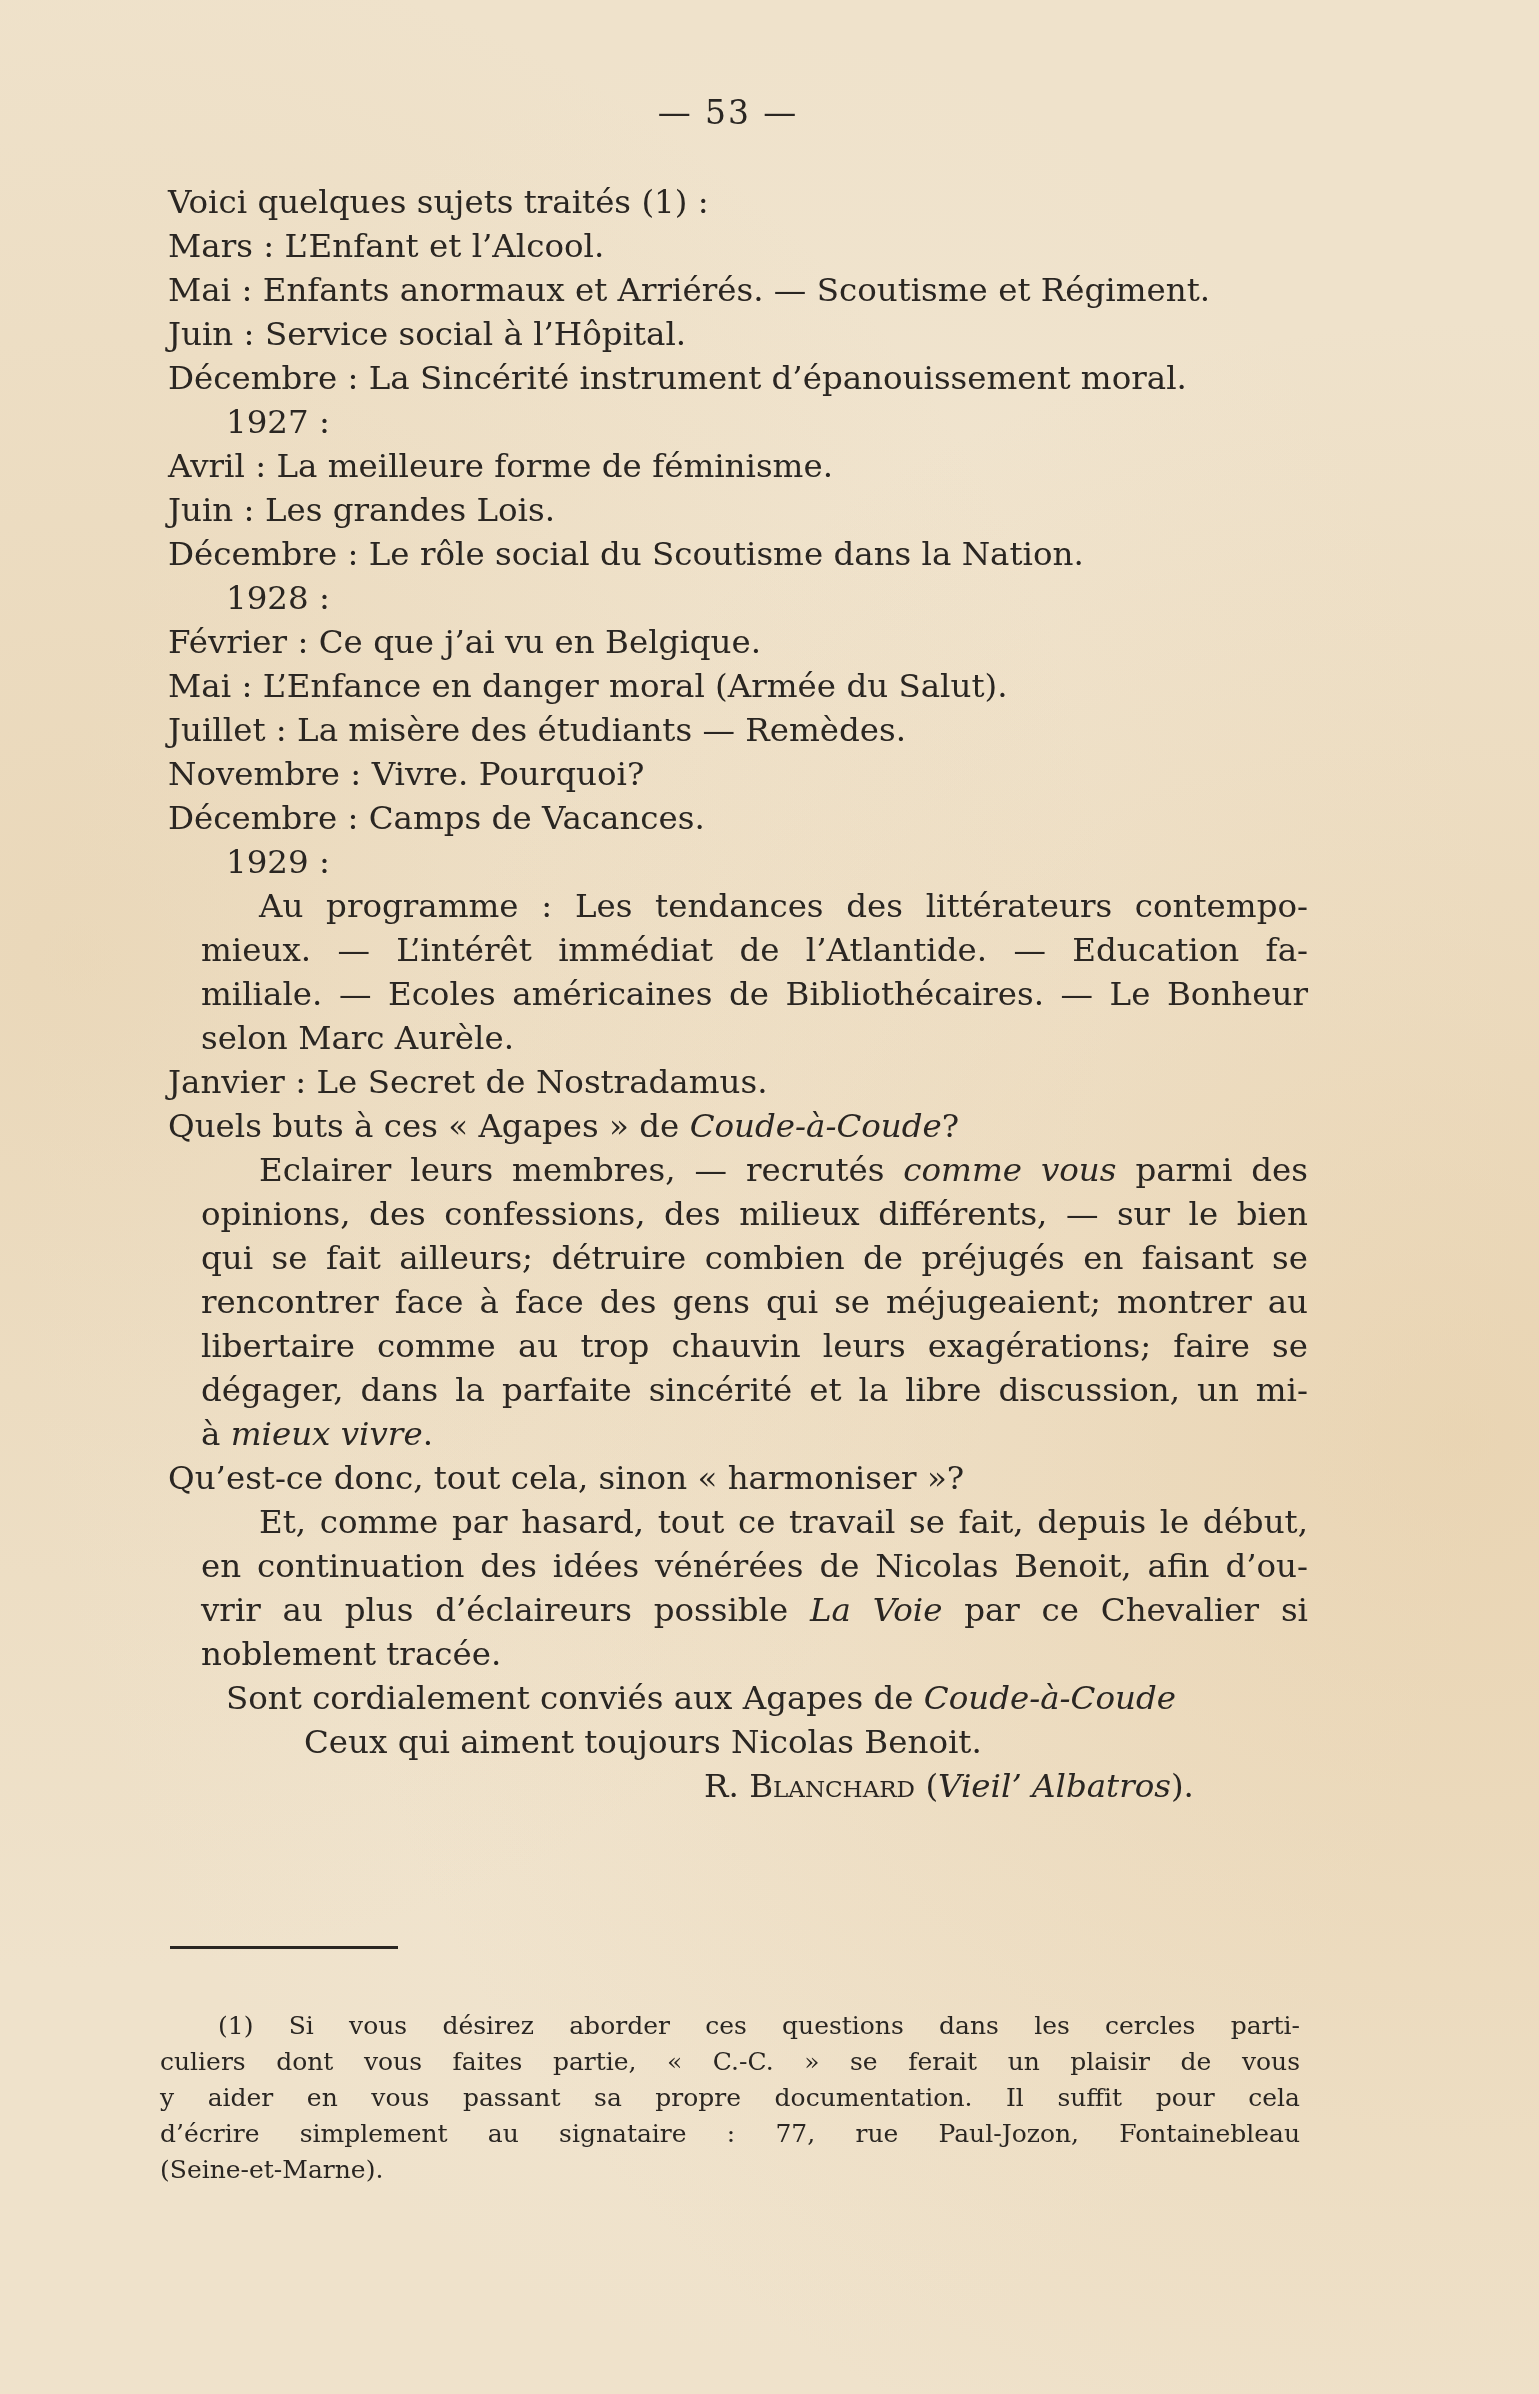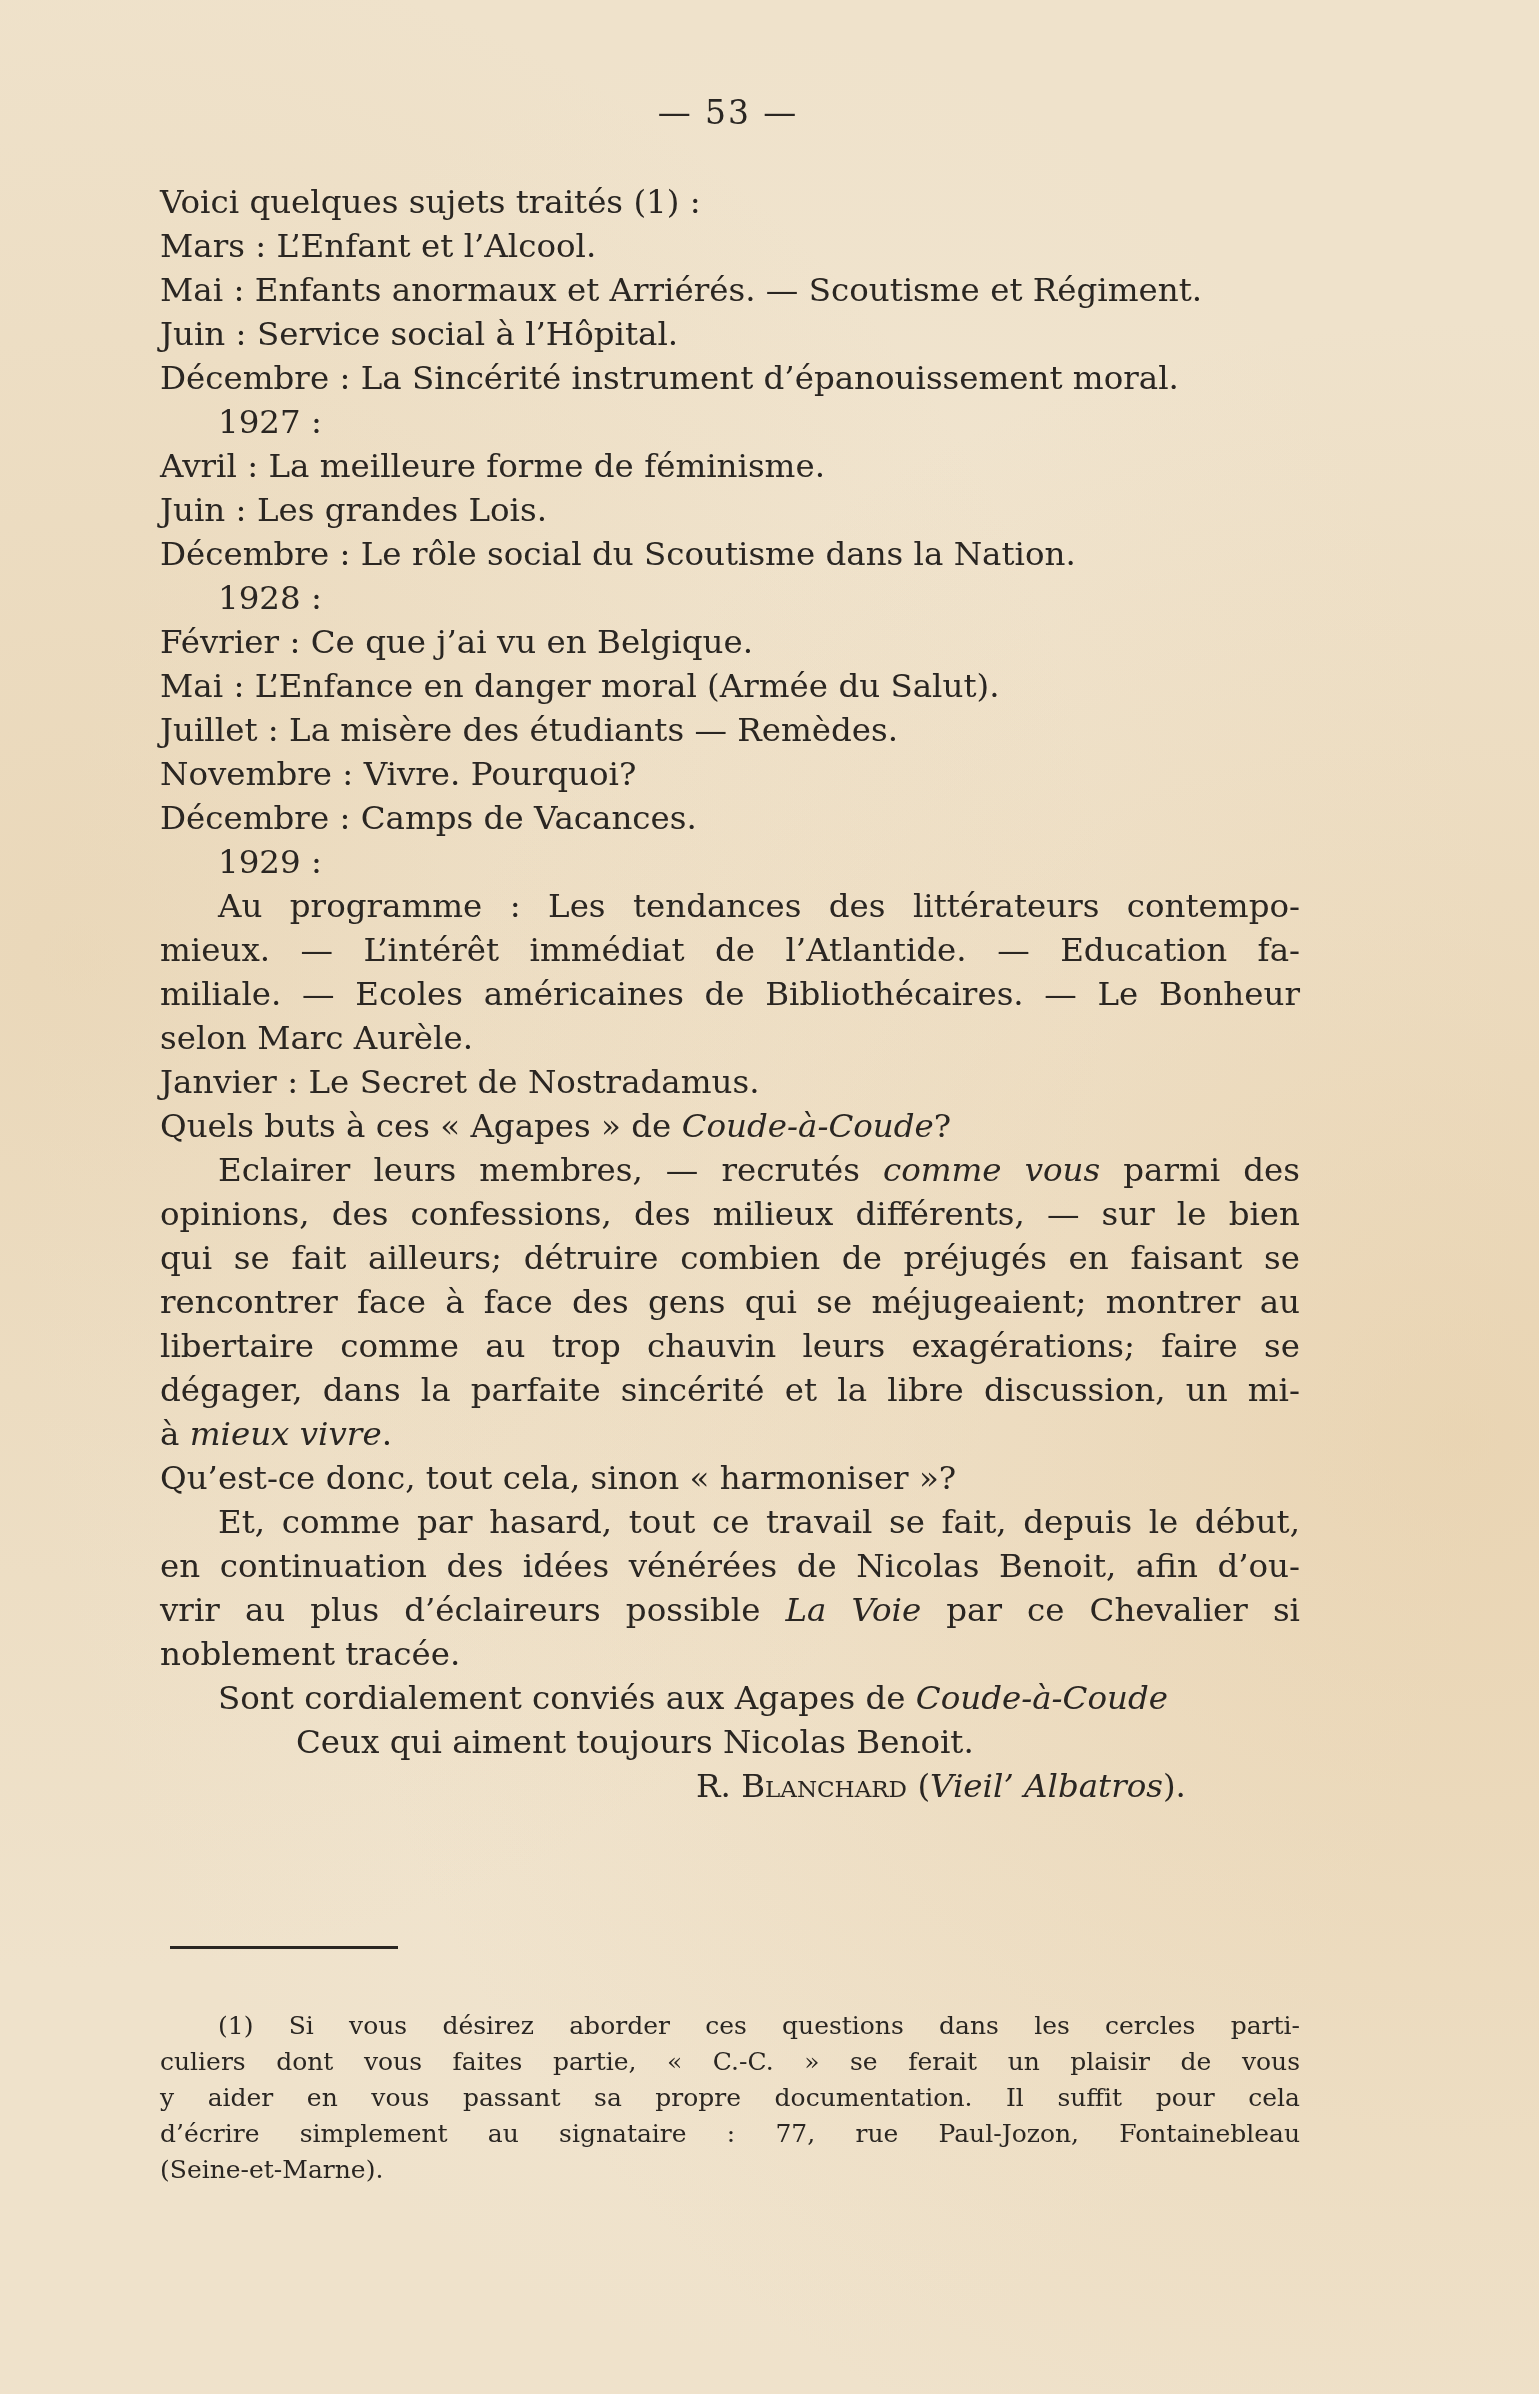--- a/index.html
+++ b/index.html
@@ -13,26 +13,26 @@
     font-family: "DejaVu Serif", "Liberation Serif", serif;
     color: #2a2622;
     position: relative;
   }
   .page { position: absolute; left: 0; top: 0; width: 1390px; height: 2395px; }
   .pagenum {
     position: absolute; top: 93px; left: 0; width: 1456px; text-align: center;
     font-size: 33px; letter-spacing: 1.9px;
   }
   .body {
-    position: absolute; left: 160px; top: 180px; width: 1140px;
+    position: absolute; left: 168px; top: 180px; width: 1140px;
     font-size: 32.5px; line-height: 44px;
   }
   .line { display: block; white-space: nowrap; height: 44px; }
   .ind { padding-left: 58px; }
-  .para { text-indent: 58px; text-align: justify; }
+  .para { text-indent: 58px; text-align: justify; margin-left: 33px; }
   .para .l { display: block; text-align: justify; text-align-last: justify; height: 44px; }
   .para .l.last { text-align-last: left; }
   .para .l.first { padding-left: 58px; }
   em { font-style: italic; }
   .sc { font-variant: small-caps; }
   .sig1 { padding-left: 136px; }
   .sig2 { padding-left: 536px; }
   .rule {
     position: absolute; left: 170px; top: 1946px; width: 228px; height: 2.9px; background: #2a2622;
   }

